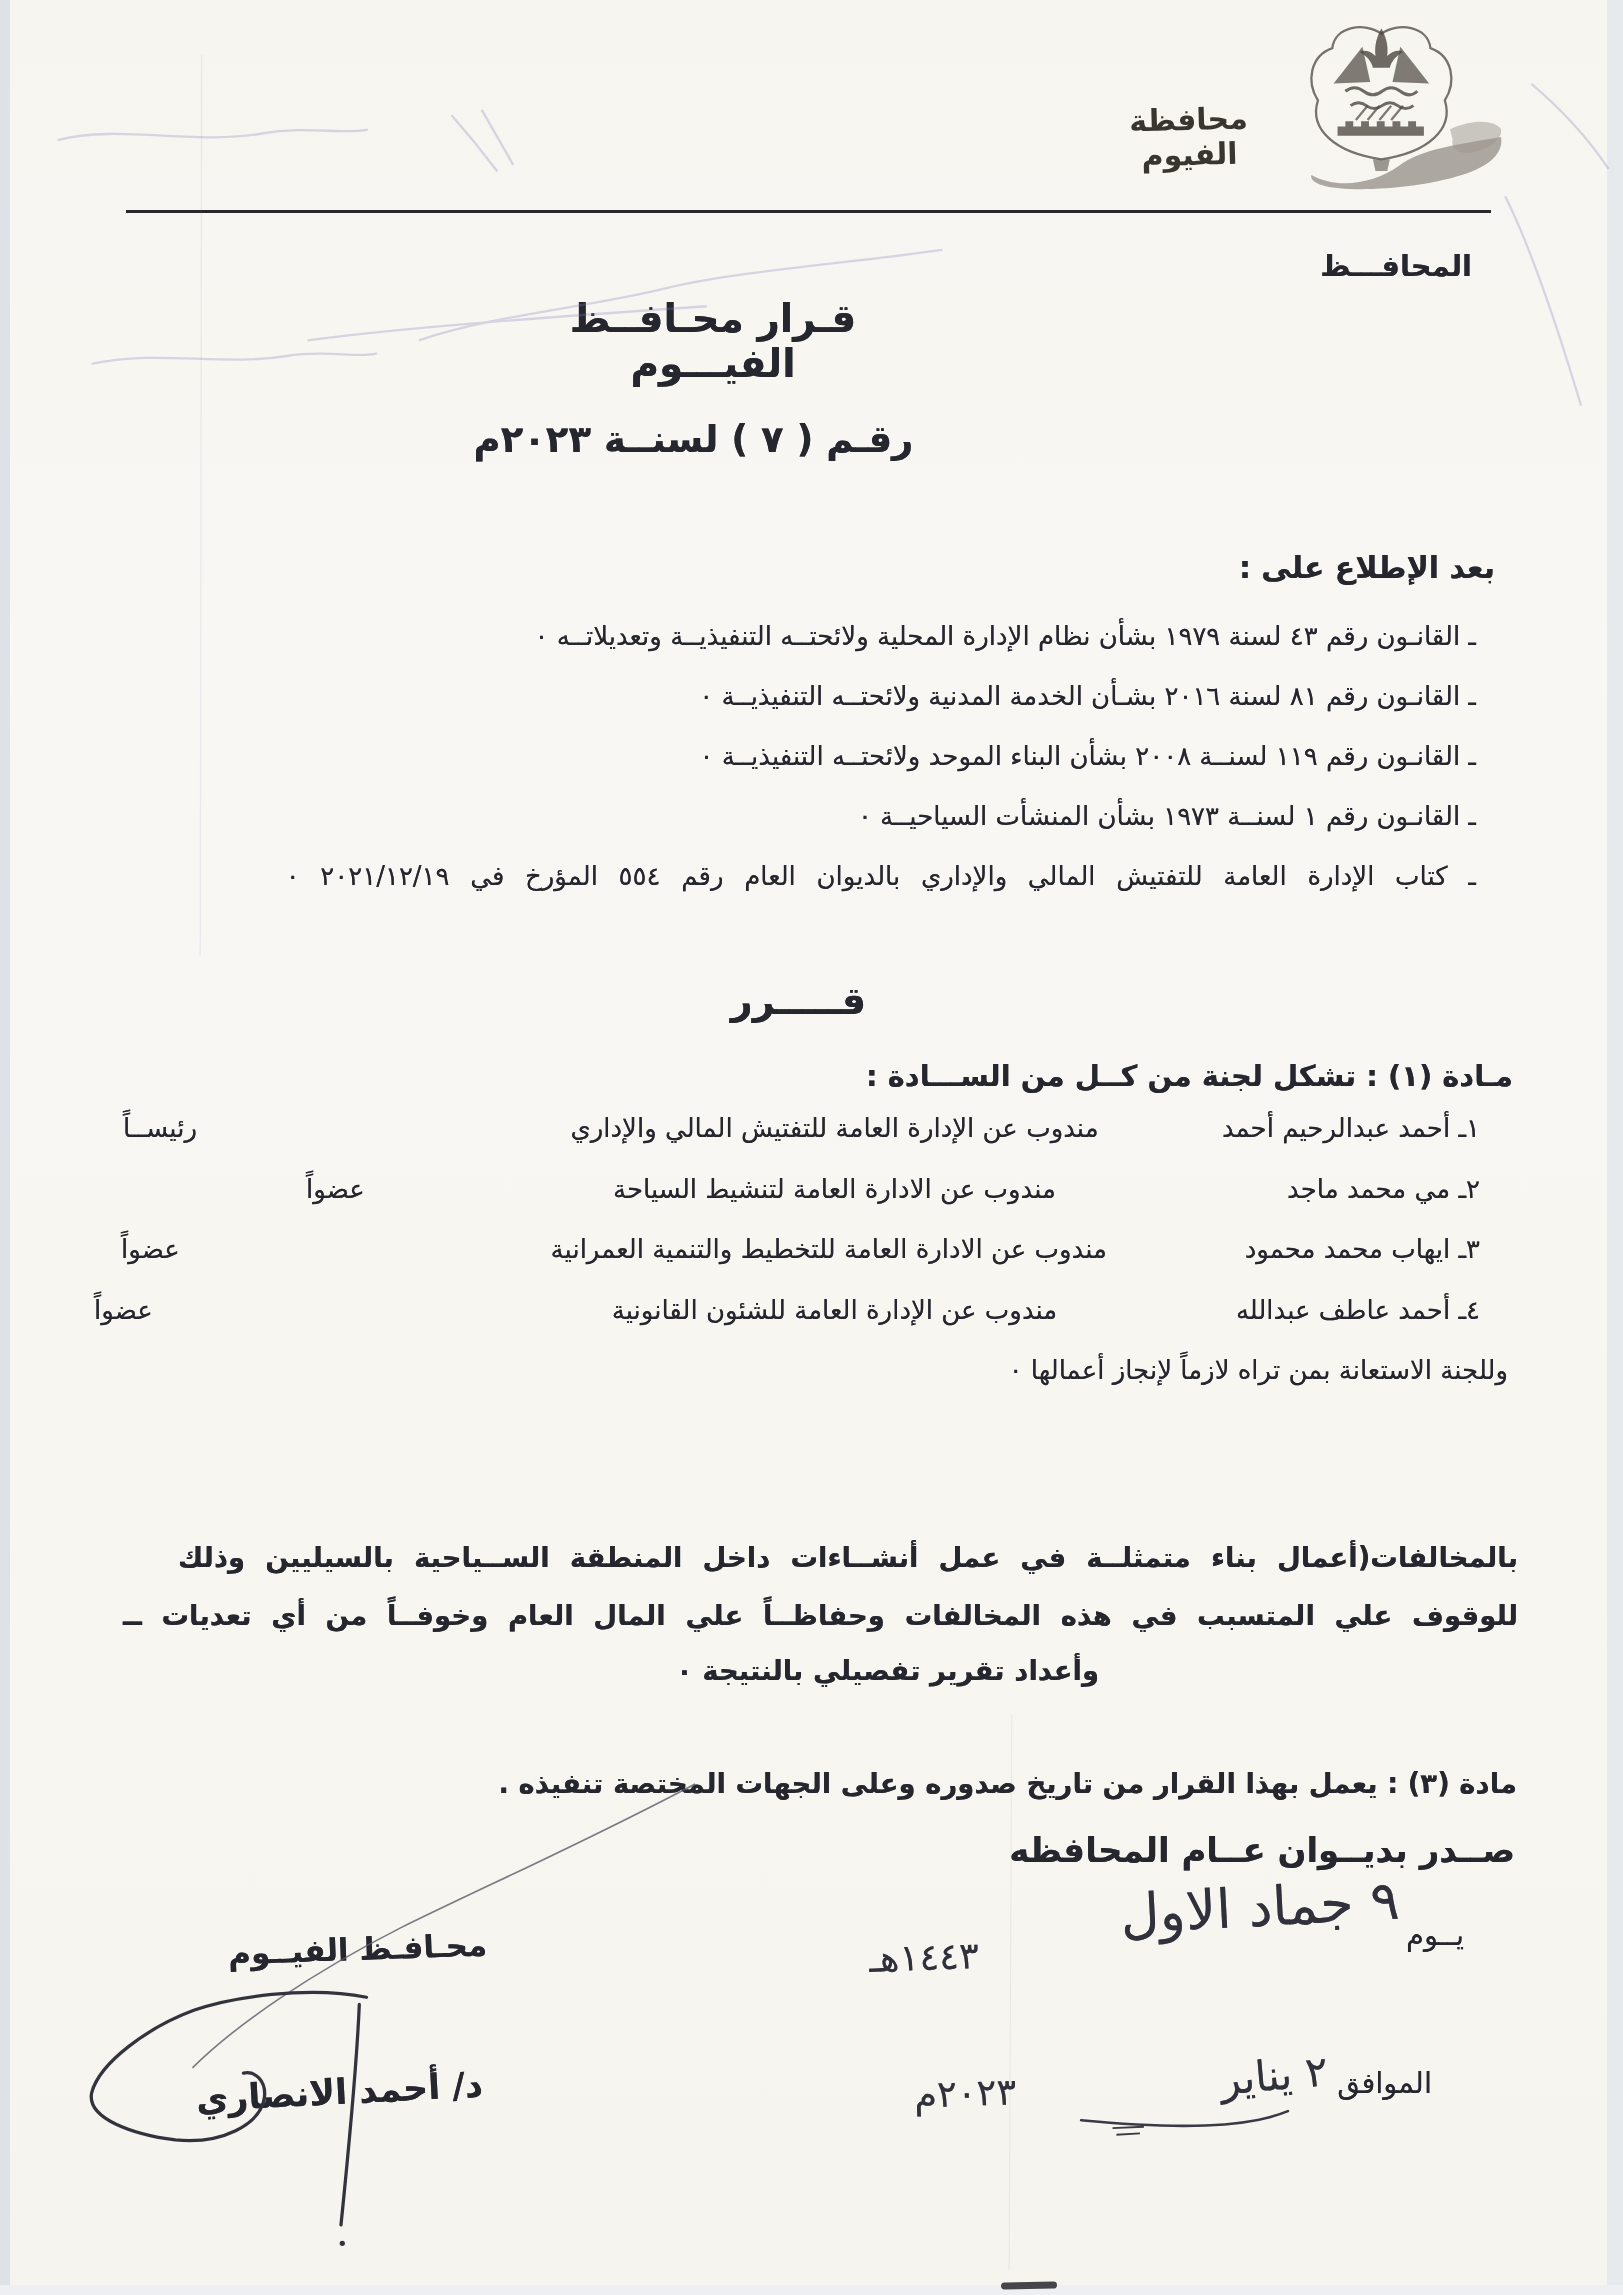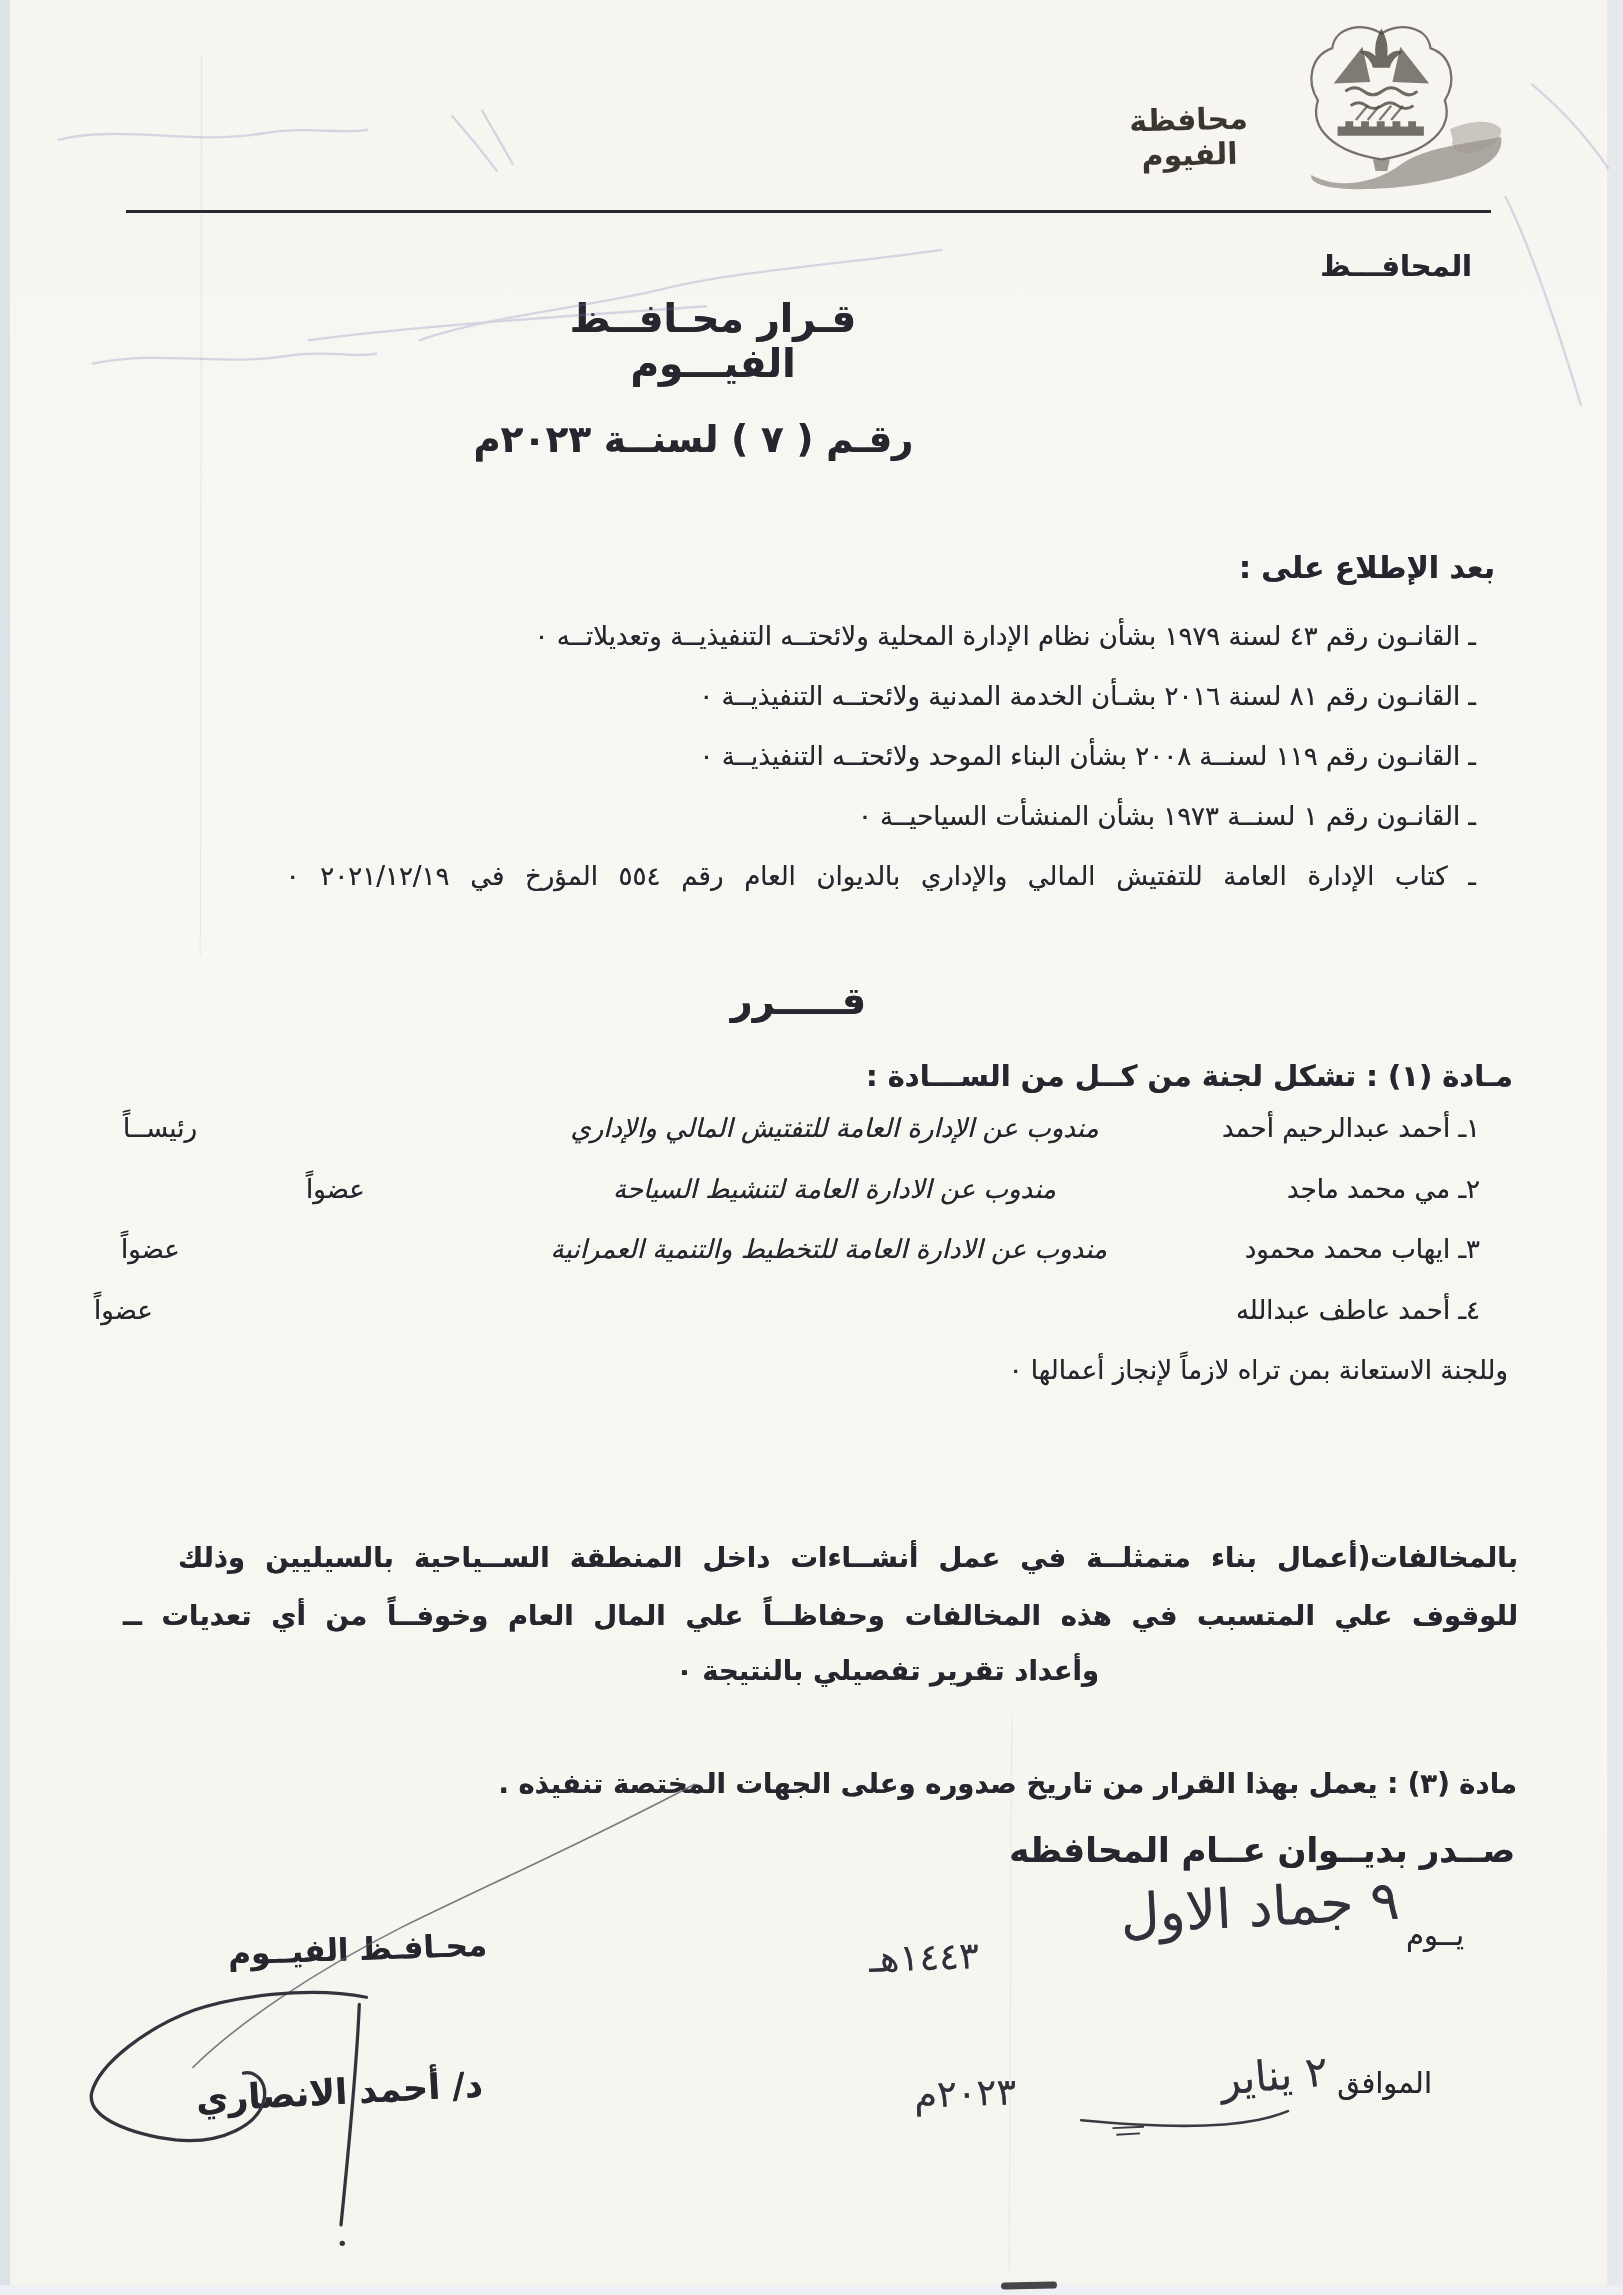--- a/index.html
+++ b/index.html
@@ -34,21 +34,21 @@
   .preamble-heading{right:128px;top:550px;font-size:30px;}
   .laws{right:147px;top:606px;font-size:26px;line-height:60px;}
   .laws .law{white-space:nowrap;}
   .laws .stretch{word-spacing:12.4px;}
 
   
   .decided{left:687px;top:979px;width:223px;font-size:38px;}
   .a1-label{right:110px;top:1059px;font-size:29px;}
   .m-row{left:0;width:1623px;height:42px;font-size:26px;}
   .m-row .name{position:absolute;right:143px;white-space:nowrap;}
-  .m-row .role{position:absolute;left:562px;width:545px;text-align:center;white-space:nowrap;font-style:italic;}
+  .m-row .role{position:absolute;left:562px;width:545px;text-align:center;white-space:nowrap;}
   .m-row .pos{position:absolute;white-space:nowrap;text-align:right;}
   .row1{top:1113px;} .row1 .pos{left:123px;}
   .row2{top:1174px;} .row2 .pos{left:306px;}
   .row3{top:1234px;} .row3 .pos{left:121px;}
   .row4{top:1295px;} .row4 .pos{left:94px;}
   .note{right:115px;top:1355px;font-size:26px;}
 
   .a2-line{font-size:27.5px;font-weight:bold;line-height:1.25;}
   .a2-l0{right:105px;left:98px;top:1485px;text-align:justify;text-align-last:justify;}
   .a2-l1{right:105px;left:178px;top:1540px;text-align:justify;text-align-last:justify;}
@@ -123,20 +123,21 @@
     <span class="role">مندوب عن الادارة العامة لتنشيط السياحة</span>
     <span class="pos">عضواً</span>
   </div>
   <div class="abs m-row row3 rtl ink">
     <span class="name">٣ـ ايهاب محمد محمود</span>
     <span class="role">مندوب عن الادارة العامة للتخطيط والتنمية العمرانية</span>
     <span class="pos">عضواً</span>
   </div>
   <div class="abs m-row row4 rtl ink">
     <span class="name">٤ـ أحمد عاطف عبدالله</span>
+    <span class="role">مندوب عن الإدارة العامة للشئون القانونية</span>
     <span class="pos">عضواً</span>
   </div>
 
   <div class="abs note rtl ink">وللجنة الاستعانة بمن تراه لازماً لإنجاز أعمالها ٠</div>
 
   <div class="abs a2-line a2-l1 rtl ink">بالمخالفات(أعمال بناء متمثلــة في عمل أنشــاءات داخل المنطقة الســياحية بالسيليين وذلك</div>
   <div class="abs a2-line a2-l2 rtl ink">للوقوف علي المتسبب في هذه المخالفات وحفاظــاً علي المال العام وخوفــاً من أي تعديات ــ</div>
   <div class="abs a2-line a2-l3 rtl ink">وأعداد تقرير تفصيلي بالنتيجة ٠</div>
 
   <div class="abs a3 rtl ink">مادة (٣) : يعمل بهذا القرار من تاريخ صدوره وعلى الجهات المختصة تنفيذه .</div>

